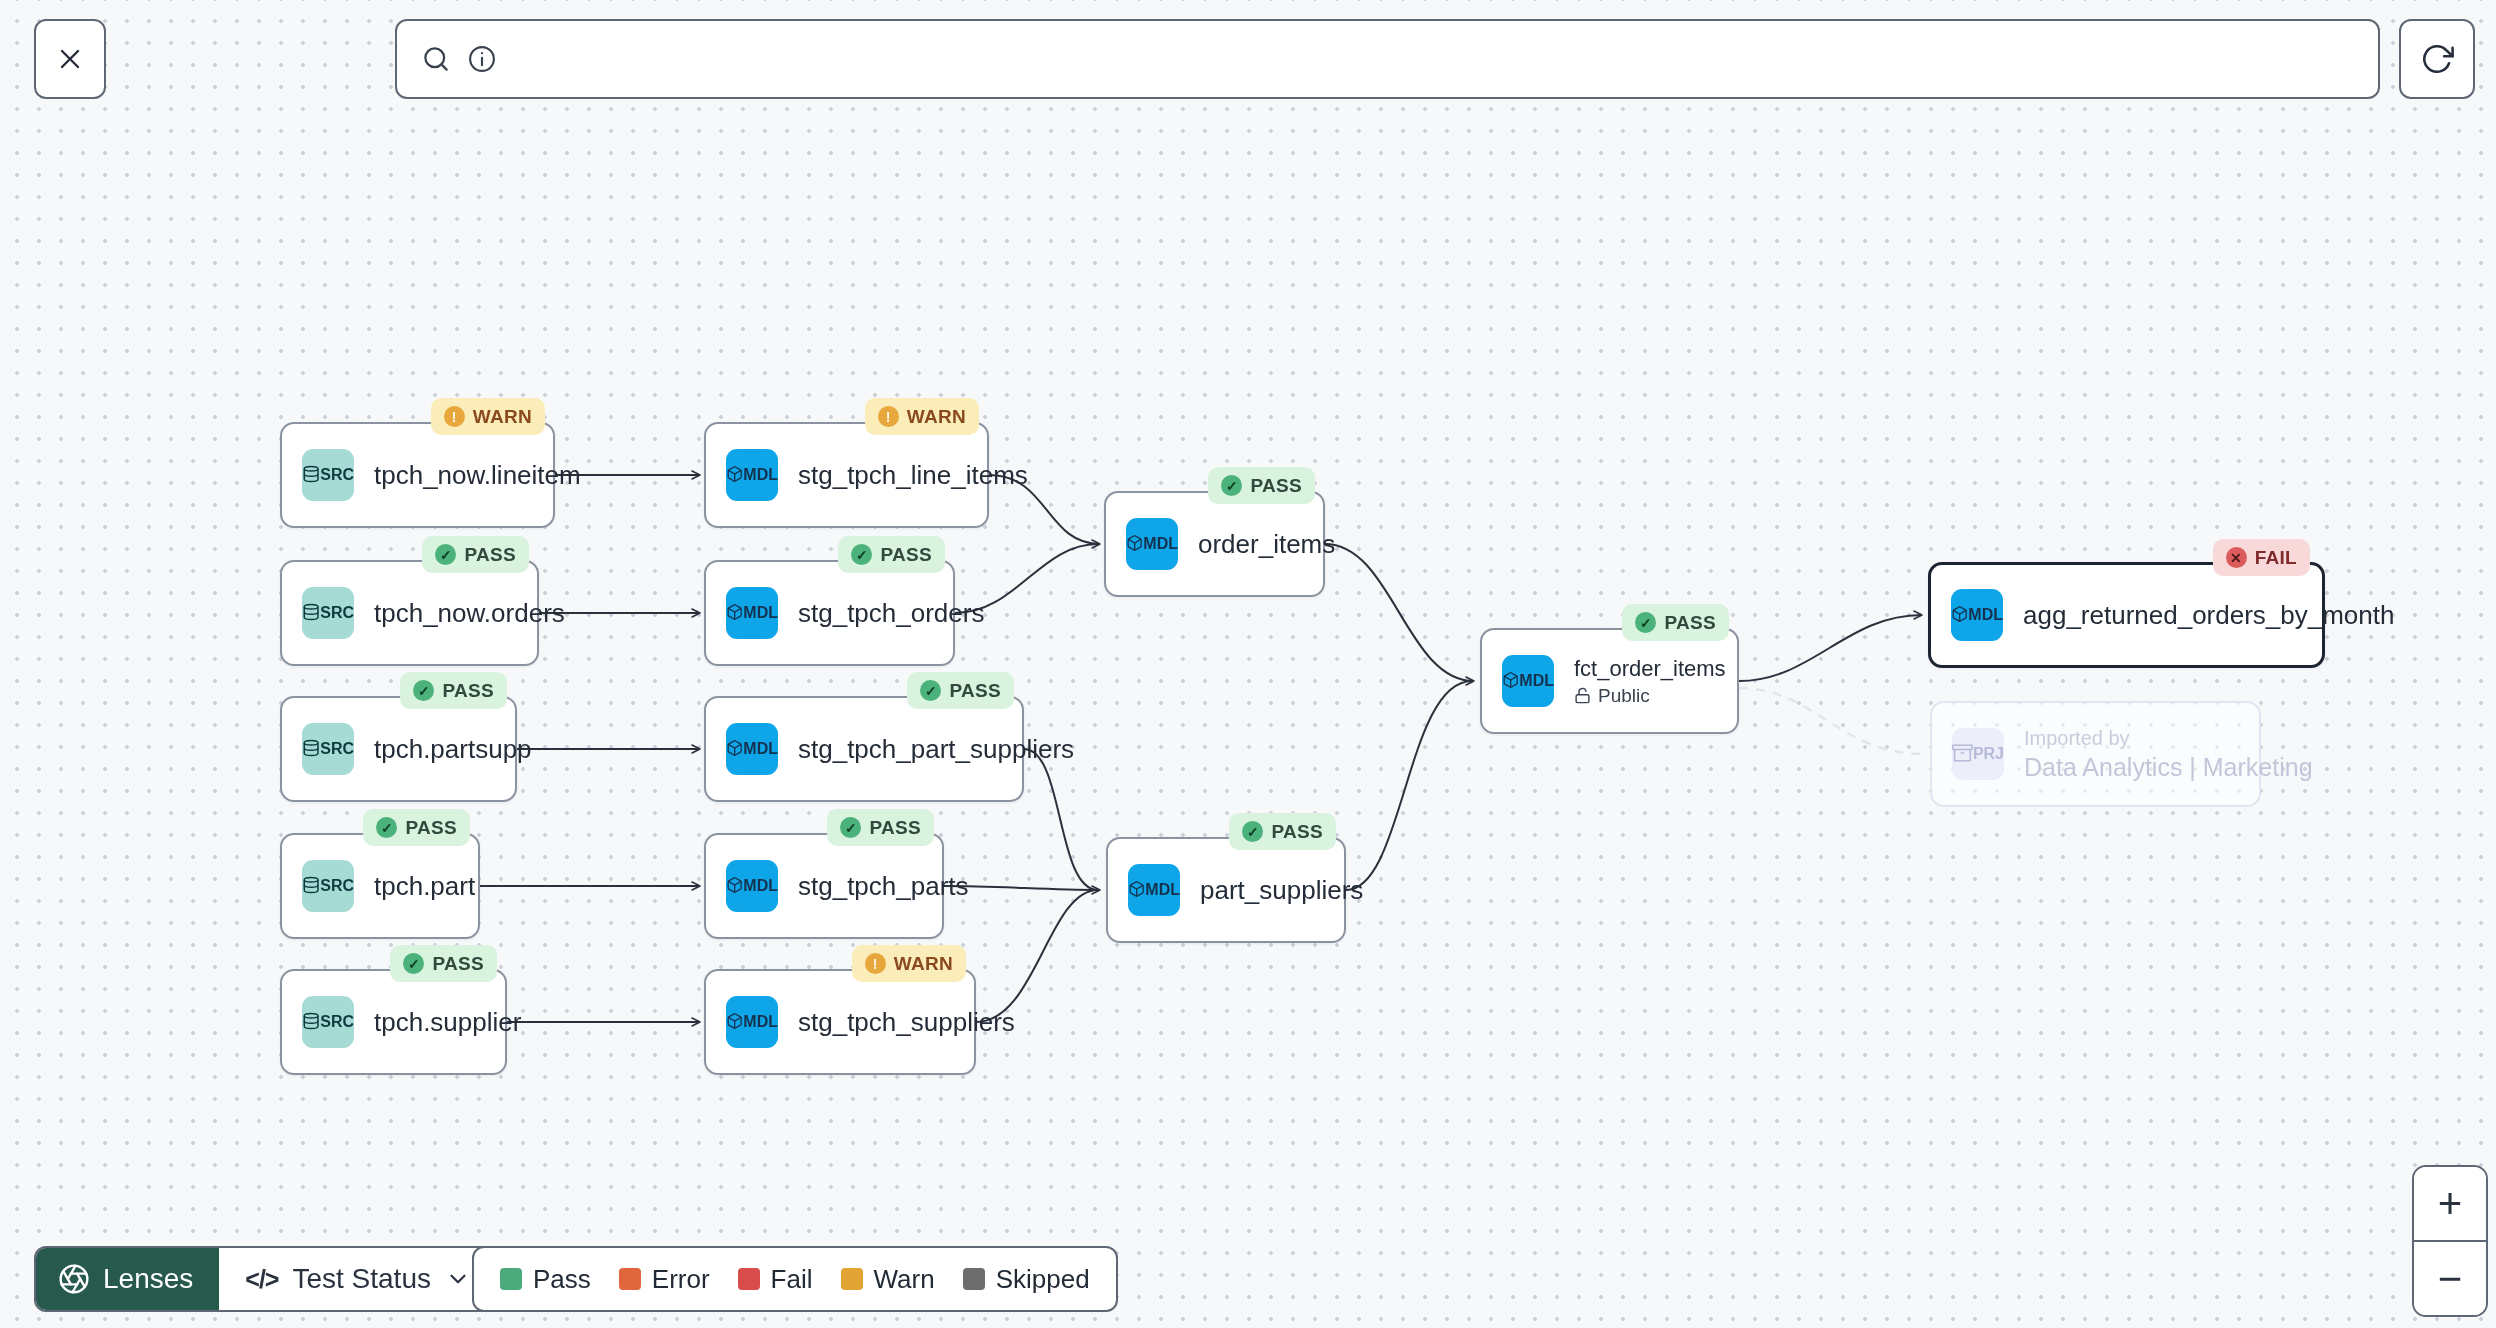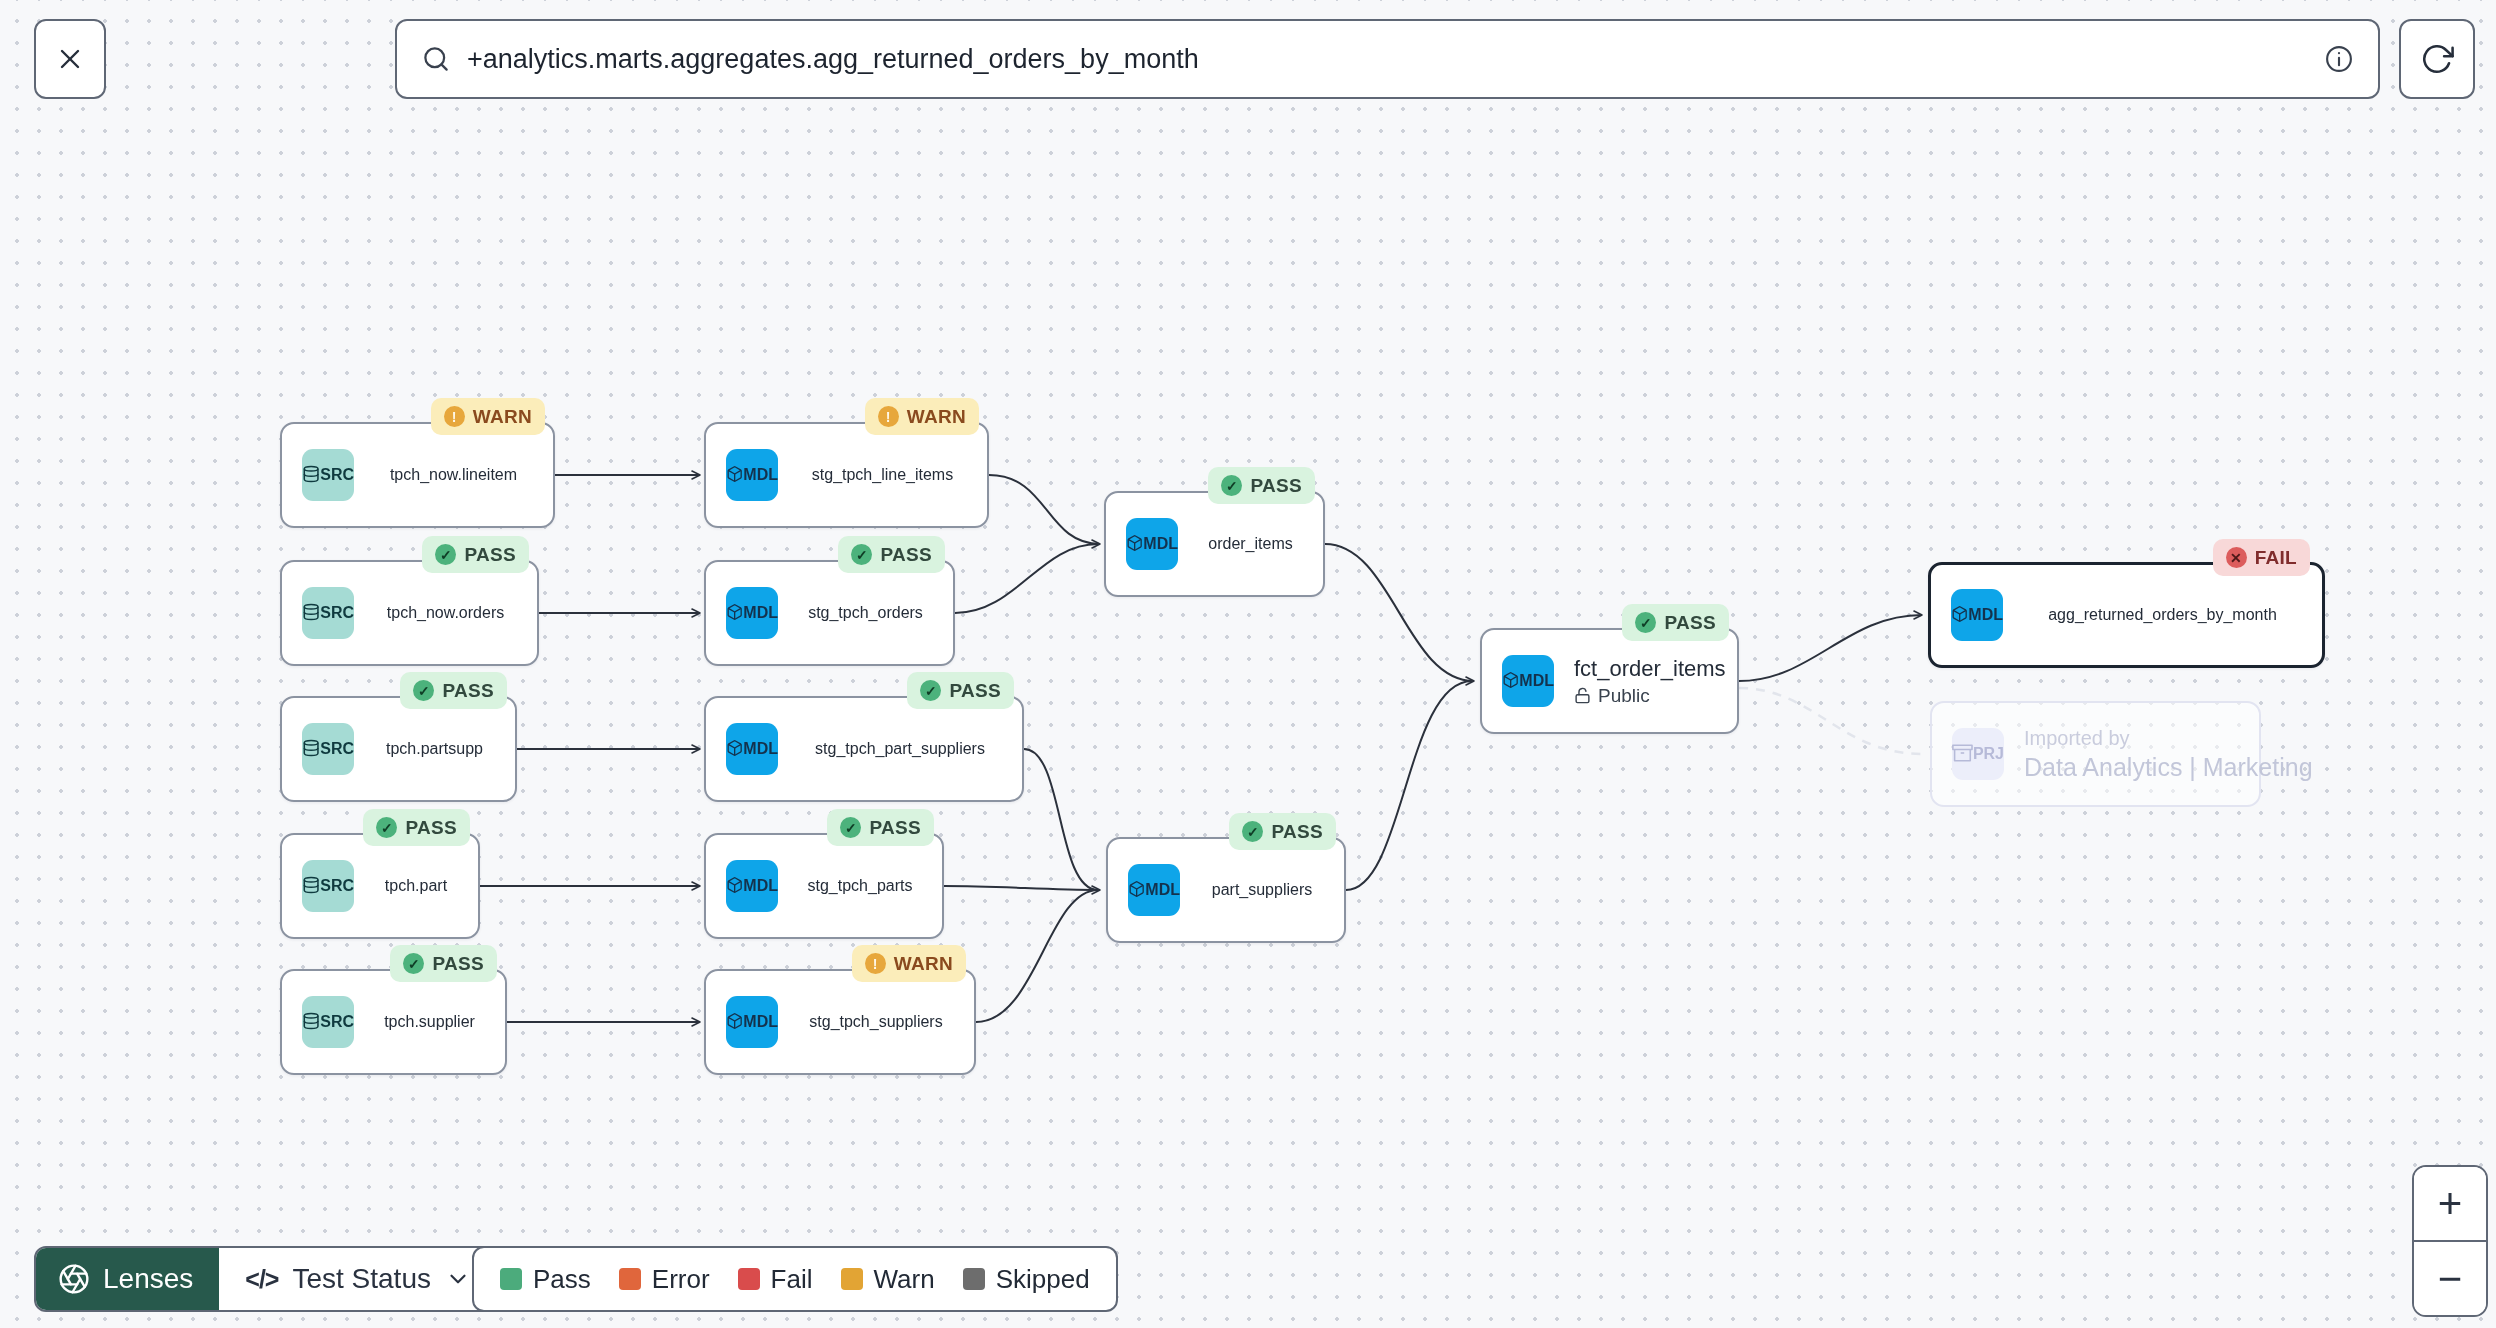--- a/index.html
+++ b/index.html
@@ -32,21 +32,21 @@
   .node.faded { border:2px solid #e2e4f1; background:rgba(255,255,255,.55); box-shadow:none; }
   .tile {
     width:52px; height:52px; border-radius:11px; flex:0 0 auto;
     display:flex; align-items:center; justify-content:center;
     font-size:16px; font-weight:700; line-height:1;
   }
   .tile svg { margin-bottom:2px; }
   .tile.src { background:#a5dbd4; color:#0f3a3f; }
   .tile.mdl { background:#0ea5e9; color:#14324d; }
   .tile.prj { background:#eceefa; color:#b6bad8; }
-  .node-label { flex:1; text-align:center; font-size:16px; color:#242c38; white-space:nowrap; }
+  .node-label { flex:1; text-align:center; font-size:26px; color:#242c38; white-space:nowrap; }
   .node-text { flex:1; display:flex; flex-direction:column; gap:3px; }
   .node-text .t1 { font-size:22px; color:#242c38; white-space:nowrap; }
   .pubrow { display:flex; gap:7px; font-size:19px; color:#3a434f; }
   .faded .t1 { font-size:20px; color:#c9ccdd; }
   .faded .t2 { font-size:25px; color:#c2c6d9; white-space:nowrap; }
   .badge {
     position:absolute; top:-26px; right:8px; height:37px; z-index:3;
     display:flex; align-items:center; gap:8px; padding:0 13px;
     border-radius:10px; font-size:19px; font-weight:700; letter-spacing:.3px;
   }
@@ -107,21 +107,20 @@
         </svg>
     </span>
   </div>
   <div class="tb searchbar">
     <span class="icon">
       <svg width="30" height="30" viewBox="0 0 24 24" fill="none" stroke="#39414e" stroke-width="1.8" stroke-linecap="round">
           <circle cx="11" cy="11" r="7.5"></circle>
           <line x1="20.5" y1="20.5" x2="16.3" y2="16.3"></line>
         </svg>
     </span>
-    <input type="text" value="+analytics.marts.aggregates.agg_returned_orders_by_month" style="">
     <span class="icon" style="cursor:pointer;">
       <svg width="30" height="30" viewBox="0 0 24 24" fill="none" stroke="#39414e" stroke-width="1.7" stroke-linecap="round">
           <circle cx="12" cy="12" r="9.5"></circle>
           <line x1="12" y1="11" x2="12" y2="17"></line>
           <line x1="12" y1="7.2" x2="12" y2="7.3"></line>
         </svg>
     </span>
   </div>
   <div class="tb btn-refresh">
     <span class="icon">

